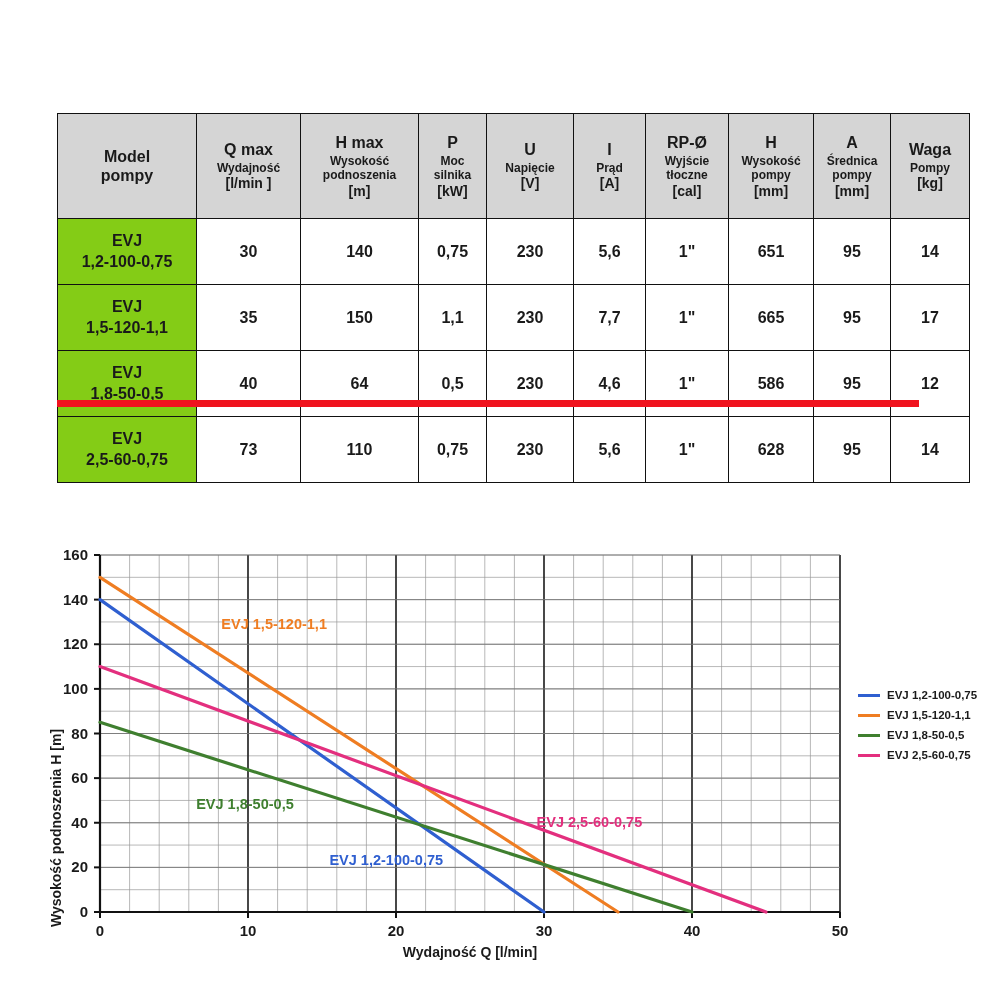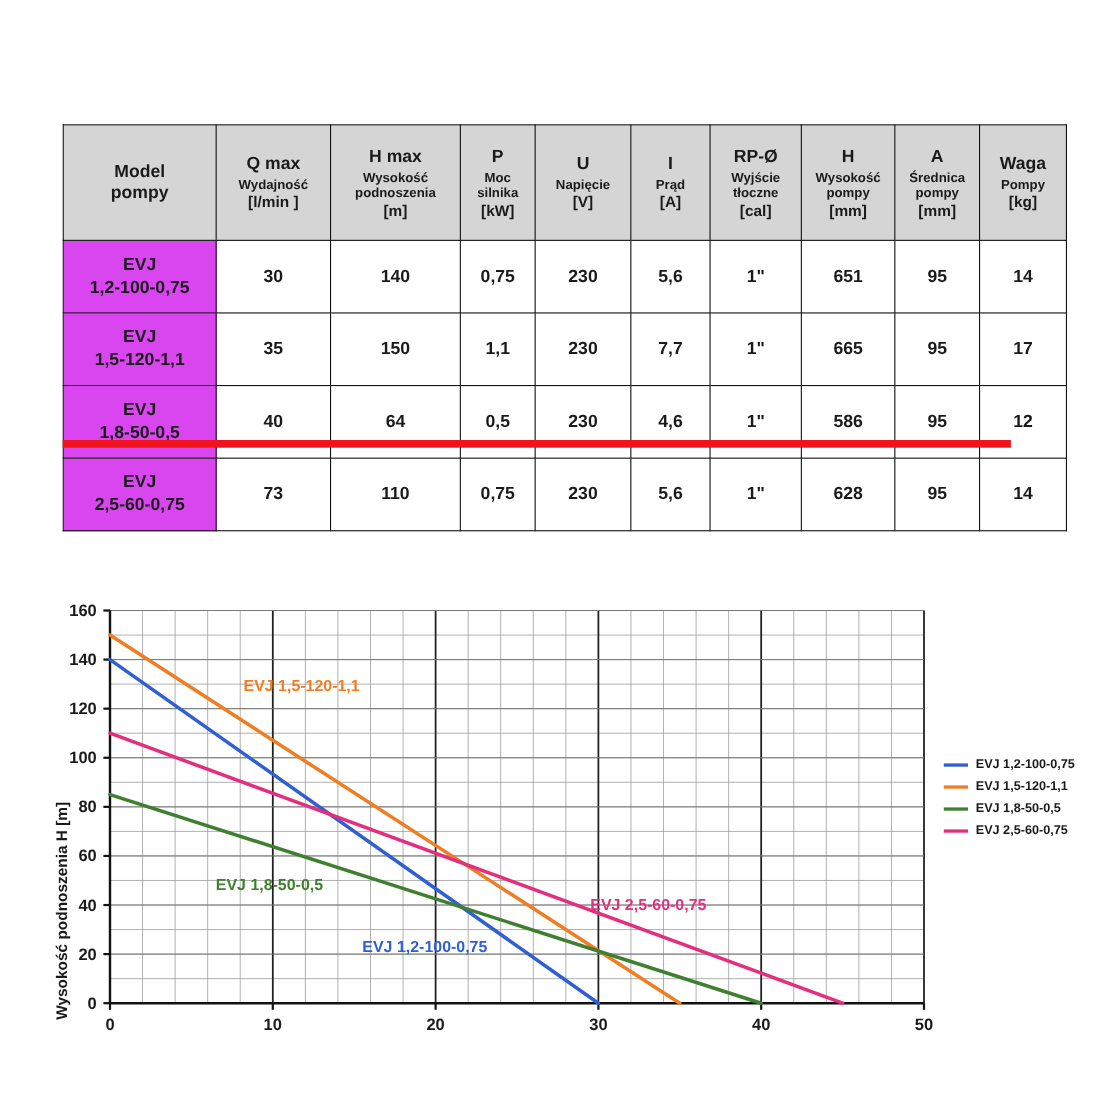--- a/index.html
+++ b/index.html
@@ -60,21 +60,21 @@
     font-weight: bold;
     line-height: 1.2;
     display: block;
     margin-top: 0;
   }
   table.spec tbody td {
     height: 65px;
     font-size: 16px;
   }
   td.model-cell {
-    background: #d946ef;
+    background: #84cc16;
     font-size: 15px;
     line-height: 1.3;
   }
   .model-line1 { display: block; }
   .model-line2 { display: block; }
 
   
   #red-line {
     position: absolute;
     left: 57px;
@@ -355,20 +355,21 @@
       <polyline points="100,57.3125 618,392" fill="none" stroke="#ef7d22" stroke-width="3.2" stroke-linecap="round"></polyline>
       <polyline points="100,202.34375 692,392" fill="none" stroke="#3f7f2f" stroke-width="3.2" stroke-linecap="round"></polyline>
       <polyline points="100,146.5625 766,392" fill="none" stroke="#e32f7e" stroke-width="3.2" stroke-linecap="round"></polyline>
       <text x="329.4" y="345.14375" font-size="14.5" font-family="&quot;Liberation Sans&quot;, sans-serif" font-weight="bold" fill="#2f5fd0">EVJ 1,2-100-0,75</text>
       <text x="221.35999999999999" y="108.63125000000002" font-size="14.5" font-family="&quot;Liberation Sans&quot;, sans-serif" font-weight="bold" fill="#ef7d22">EVJ 1,5-120-1,1</text>
       <text x="196.2" y="289.3625" font-size="14.5" font-family="&quot;Liberation Sans&quot;, sans-serif" font-weight="bold" fill="#3f7f2f">EVJ 1,8-50-0,5</text>
       <text x="536.5999999999999" y="307.2125" font-size="14.5" font-family="&quot;Liberation Sans&quot;, sans-serif" font-weight="bold" fill="#e32f7e">EVJ 2,5-60-0,75</text>
     </svg>
 
   <div id="y-axis-title">Wysokość podnoszenia H [m]</div>
+  <div id="x-axis-title">Wydajność Q [l/min]</div>
 
   <div class="legend">
     <div class="legend-row">
       <span class="legend-swatch" style="background:#2f5fd0"></span>
       <span>EVJ 1,2-100-0,75</span>
     </div>
     <div class="legend-row">
       <span class="legend-swatch" style="background:#ef7d22"></span>
       <span>EVJ 1,5-120-1,1</span>
     </div>

